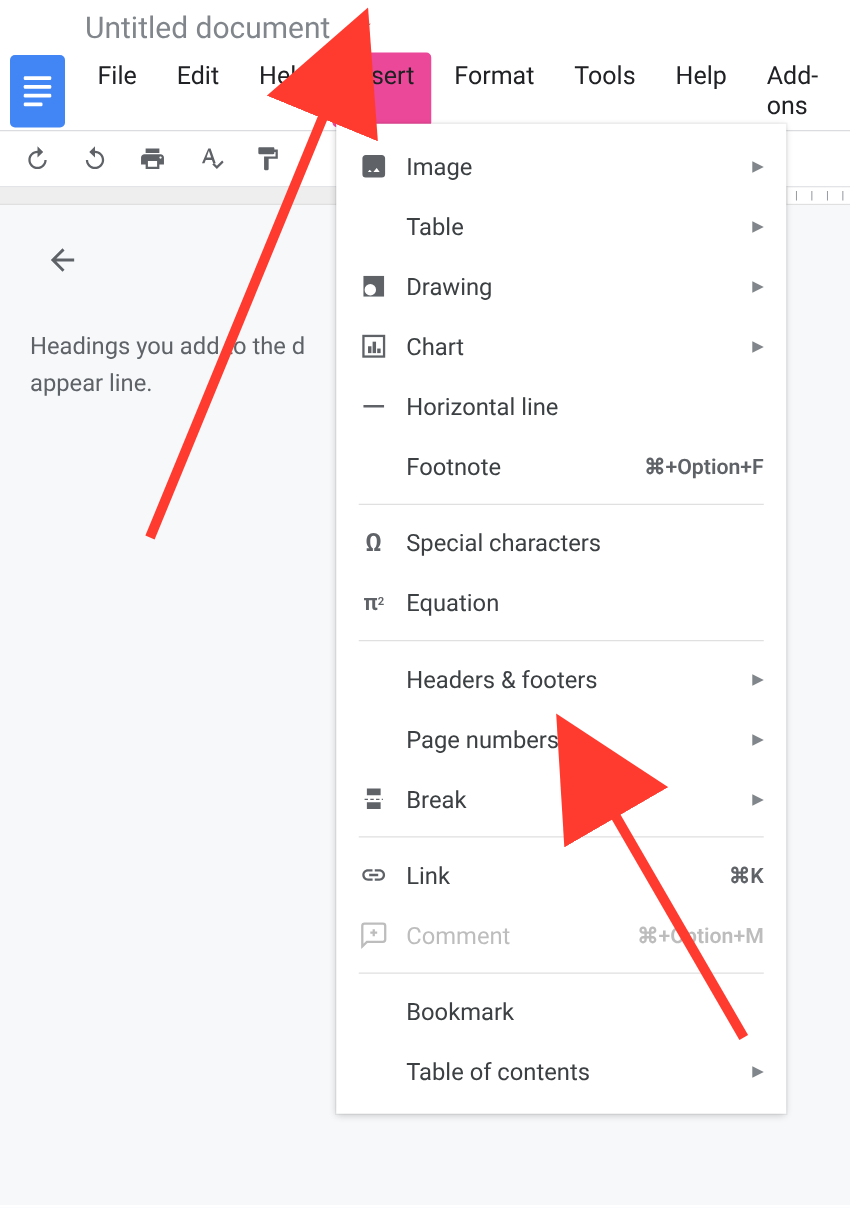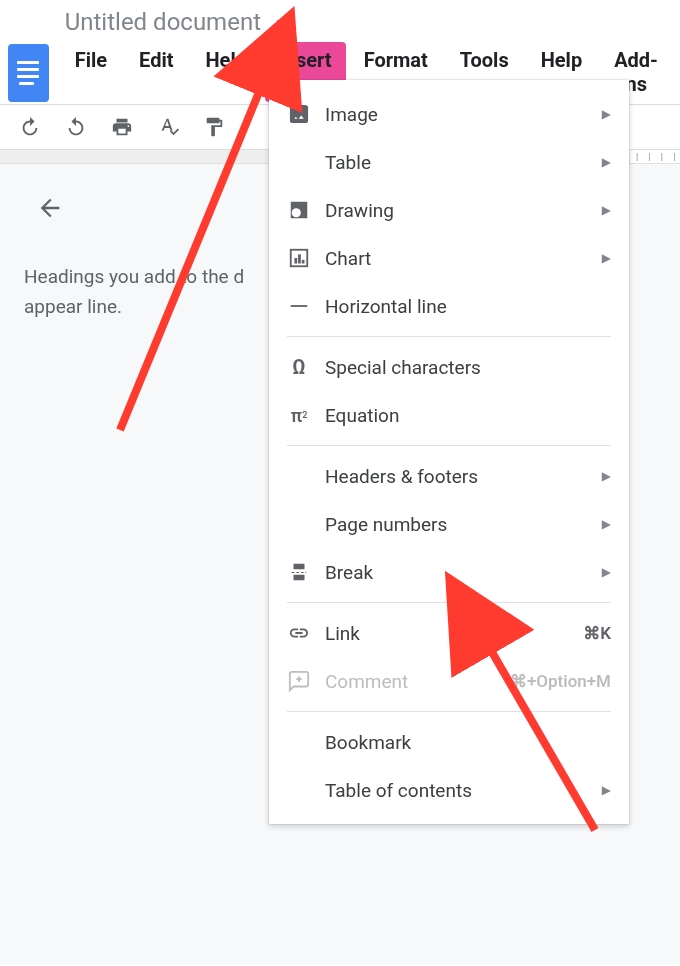--- a/index.html
+++ b/index.html
@@ -14,21 +14,21 @@
     display: flex; flex-direction: column; justify-content: center; align-items: center;
     margin-right: 12px; gap: 4px;
   }
   .doc-icon .line { width: 22px; height: 3px; background: #fff; border-radius: 1px; }
   .doc-icon .line.short { width: 15px; align-self: flex-start; margin-left: 11px;}
   .title-area { flex: 1; }
   .title-row { display: flex; align-items: center; gap: 14px; padding-left: 4px;}
   .doc-title { font-size: 24px; color: #80868b; font-weight: 400; }
   .star { font-size: 22px; color: #5f6368; }
   .menubar {
-    display: flex; gap: 4px; margin-top: 6px; font-weight: bold;
+    display: flex; gap: 4px; margin-top: 6px;
   }
   .menubar-item {
     font-size: 20px; color: #202124; padding: 6px 14px;
     border-radius: 4px; cursor: pointer;
   }
   .menubar-item.active { background: #ec4899; }
   .divider-h { border-top: 1px solid #dadce0; margin-top: 2px; }
   .toolbar {
     display: flex; align-items: center; gap: 22px; padding: 10px 18px;
     border-bottom: 1px solid #dadce0;
@@ -41,21 +41,21 @@
   .ruler-right {
     position:absolute; right:0; top:0; height:100%; width:50px; background:#fff;
     display:flex; align-items:center; font-size:9px; color:#80868b; letter-spacing:4px; padding-left:6px;
   }
   .canvas {
     background: #f6f8fa; height: 800px; padding: 30px 24px; position: relative;
   }
   .back-arrow { color: #5f6368; font-size: 28px; margin-bottom: 40px; margin-left: 12px;}
   .outline-text { font-size: 19px; color: #5f6368; line-height: 1.6; }
   .dropdown {
-    position: absolute; top: 80px; left: 269px;
+    position: absolute; top: 99px; left: 269px;
     width: 360px; background: #fff;
     box-shadow: 0 2px 6px rgba(0,0,0,0.2), 0 0 0 1px rgba(0,0,0,0.05);
     padding: 10px 0; z-index: 100;
   }
   .menu-item {
     display: flex; align-items: center; height: 48px;
     padding: 0 18px; font-size: 19px; color: #3c4043; cursor: pointer;
     gap: 14px;
   }
   .menu-item.disabled { color: #bdbdbd; }
@@ -181,20 +181,25 @@
     <span class="menu-label">Chart</span>
     <span class="submenu-arrow">▶</span>
   </div>
   <div class="menu-item">
     <span class="menu-icon">
         <svg viewBox="0 0 24 24" width="22" height="22">
           <line x1="3" y1="12" x2="21" y2="12" stroke="currentColor" stroke-width="2"></line>
         </svg>
       </span>
     <span class="menu-label">Horizontal line</span>
+  </div>
+  <div class="menu-item">
+    <span class="spacer-icon"></span>
+    <span class="menu-label">Footnote</span>
+    <span class="menu-shortcut">⌘+Option+F</span>
   </div>
   <div class="menu-sep"></div>
   <div class="menu-item">
     <span class="menu-icon" style="font-size:20px;font-weight:600;">Ω</span>
     <span class="menu-label">Special characters</span>
   </div>
   <div class="menu-item">
     <span class="menu-icon" style="font-size:18px;font-weight:600;">π<sup style="font-size:9px;">2</sup></span>
     <span class="menu-label">Equation</span>
   </div>

